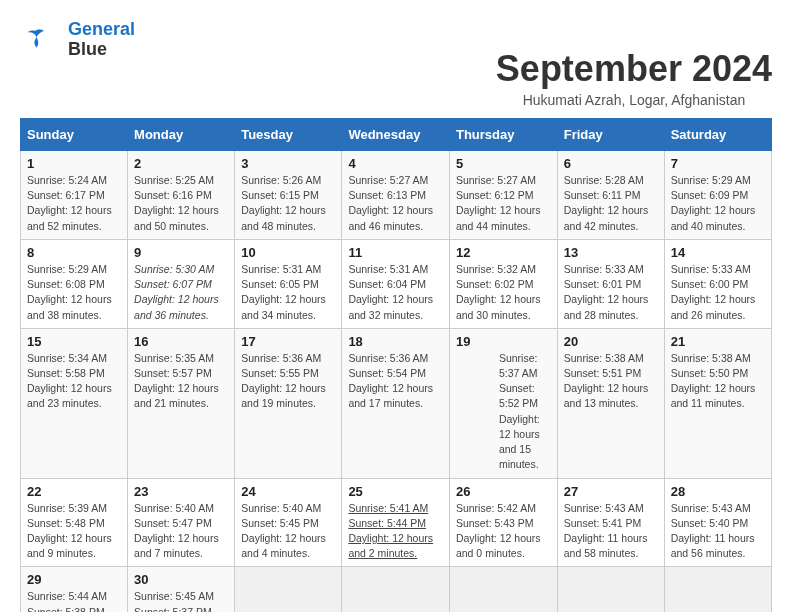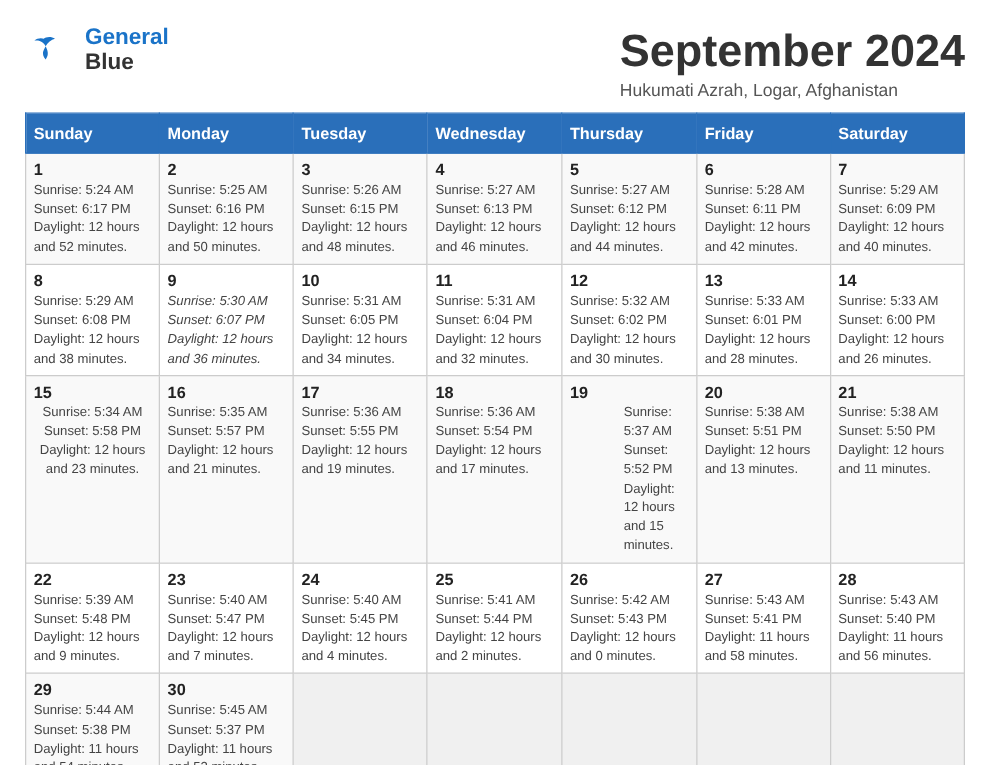--- a/index.html
+++ b/index.html
@@ -28,21 +28,22 @@
       line-height: 1.1;
     }
     .logo-text span {
       color: #1a73c8;
     }
     .logo-bird {
       width: 30px;
       height: 30px;
     }
     .title-section {
-      text-align: left;
+      text-align: center;
+      margin-top: 28px;
     }
     .month-title {
       font-size: 36px;
       font-weight: bold;
       color: #333;
     }
     .location {
       font-size: 14px;
       color: #555;
       margin-top: 2px;
@@ -227,21 +228,21 @@
           <span class="day-num">14</span>
           <div class="day-info" style="white-space: pre-line;">Sunrise: 5:33 AM
 Sunset: 6:00 PM
 Daylight: 12 hours
 and 26 minutes.</div>
         </td>
       </tr>
       <tr>
         <td>
           <span class="day-num">15</span>
-          <div class="day-info" style="white-space: pre-line; text-align: center;">Sunrise: 5:34 AM
+          <div class="day-info" style="white-space: pre-line;">Sunrise: 5:34 AM
 Sunset: 5:58 PM
 Daylight: 12 hours
 and 23 minutes.</div>
         </td>
         <td>
           <span class="day-num">16</span>
           <div class="day-info" style="white-space: pre-line;">Sunrise: 5:35 AM
 Sunset: 5:57 PM
 Daylight: 12 hours
 and 21 minutes.</div>
@@ -299,21 +300,21 @@
         </td>
         <td>
           <span class="day-num">24</span>
           <div class="day-info" style="white-space: pre-line;">Sunrise: 5:40 AM
 Sunset: 5:45 PM
 Daylight: 12 hours
 and 4 minutes.</div>
         </td>
         <td>
           <span class="day-num">25</span>
-          <div class="day-info" style="white-space: pre-line;">Sunrise: 5:41 AM
+          <div class="day-info" style="white-space: pre-line; text-decoration: underline;">Sunrise: 5:41 AM
 Sunset: 5:44 PM
 Daylight: 12 hours
 and 2 minutes.</div>
         </td>
         <td>
           <span class="day-num">26</span>
           <div class="day-info" style="white-space: pre-line;">Sunrise: 5:42 AM
 Sunset: 5:43 PM
 Daylight: 12 hours
 and 0 minutes.</div>

